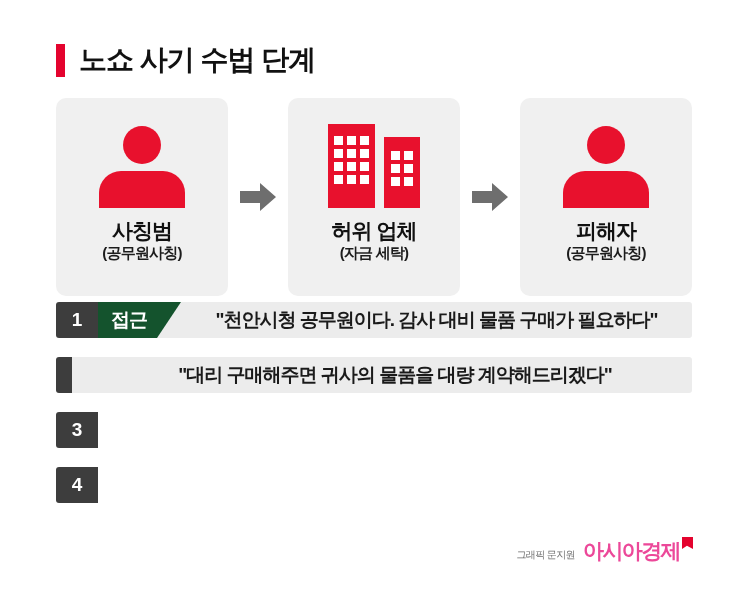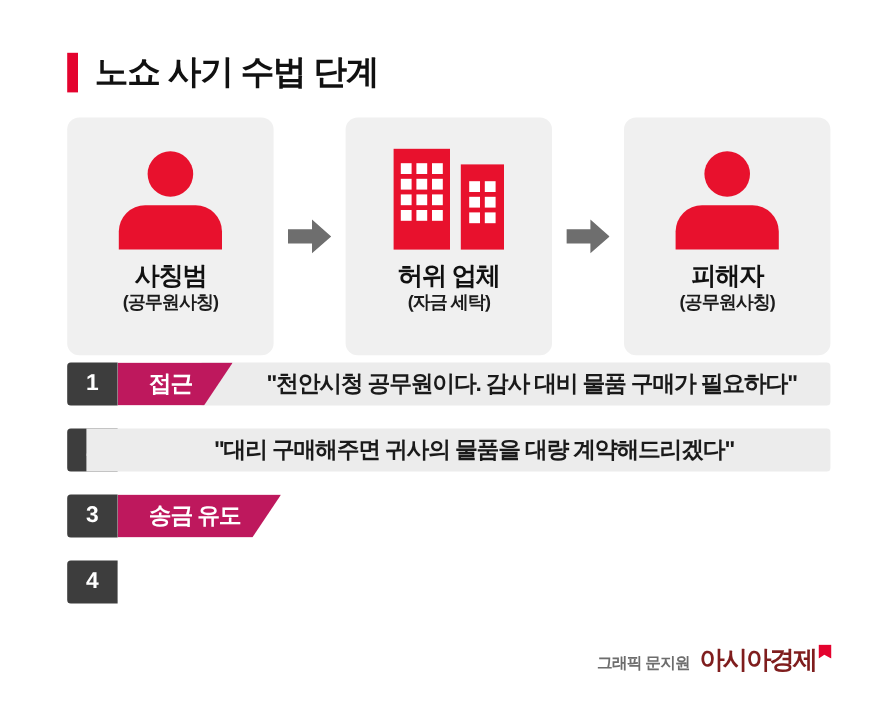--- a/index.html
+++ b/index.html
@@ -178,29 +178,29 @@
     color: #ffffff;
     font-size: 19px;
     font-weight: 600;
     display: flex;
     align-items: center;
     justify-content: center;
     flex: 0 0 auto;
     border-radius: 3px 0 0 3px;
   }
   .step-tag {
-    background: #be185d;
+    background: #14532d;
     color: #ffffff;
     font-size: 19px;
     font-weight: 700;
     letter-spacing: -1px;
     display: flex;
     align-items: center;
     justify-content: flex-start;
-    padding-left: 26px;
+    padding-left: 13px;
     padding-right: 34px;
     flex: 0 0 auto;
     clip-path: polygon(0 0, 100% 0, calc(100% - 24px) 100%, 0 100%);
   }
   .step-body {
     flex: 1 1 auto;
     background: #ececec;
     display: flex;
     align-items: center;
     justify-content: center;
@@ -217,34 +217,34 @@
   
   .footer {
     position: absolute;
     right: 52px;
     top: 540px;
     display: flex;
     align-items: baseline;
     gap: 8px;
   }
   .credit {
-    font-size: 13px;
-    font-weight: 700;
+    font-size: 10px;
+    font-weight: 400;
     letter-spacing: -0.6px;
     color: #6d6d6d;
   }
   .brand-wrap {
     display: flex;
     align-items: flex-start;
   }
   .brand {
     font-size: 21px;
     font-weight: 700;
     letter-spacing: -1.6px;
-    color: #7f1d1d;
+    color: #ec4899;
     line-height: 1;
   }
   .brand-mark {
     width: 11px;
     height: 12px;
     background: #e4032e;
     margin-left: 2px;
     position: relative;
     top: -3px;
     clip-path: polygon(0 0, 100% 0, 100% 100%, 55% 72%, 0 100%);
@@ -336,21 +336,20 @@
     <div class="step-body">"천안시청 공무원이다. 감사 대비 물품 구매가 필요하다"</div>
   </div>
 
   <div class="step">
     <div class="step-num">2</div>
     <div class="step-body">"대리 구매해주면 귀사의 물품을 대량 계약해드리겠다"</div>
   </div>
 
   <div class="step">
     <div class="step-num">3</div>
-    <div class="step-tag">송금 유도</div>
   </div>
 
   <div class="step">
     <div class="step-num">4</div>
   </div>
 
 </div>
 
 <div class="footer">
   <div class="credit">그래픽 문지원</div>

